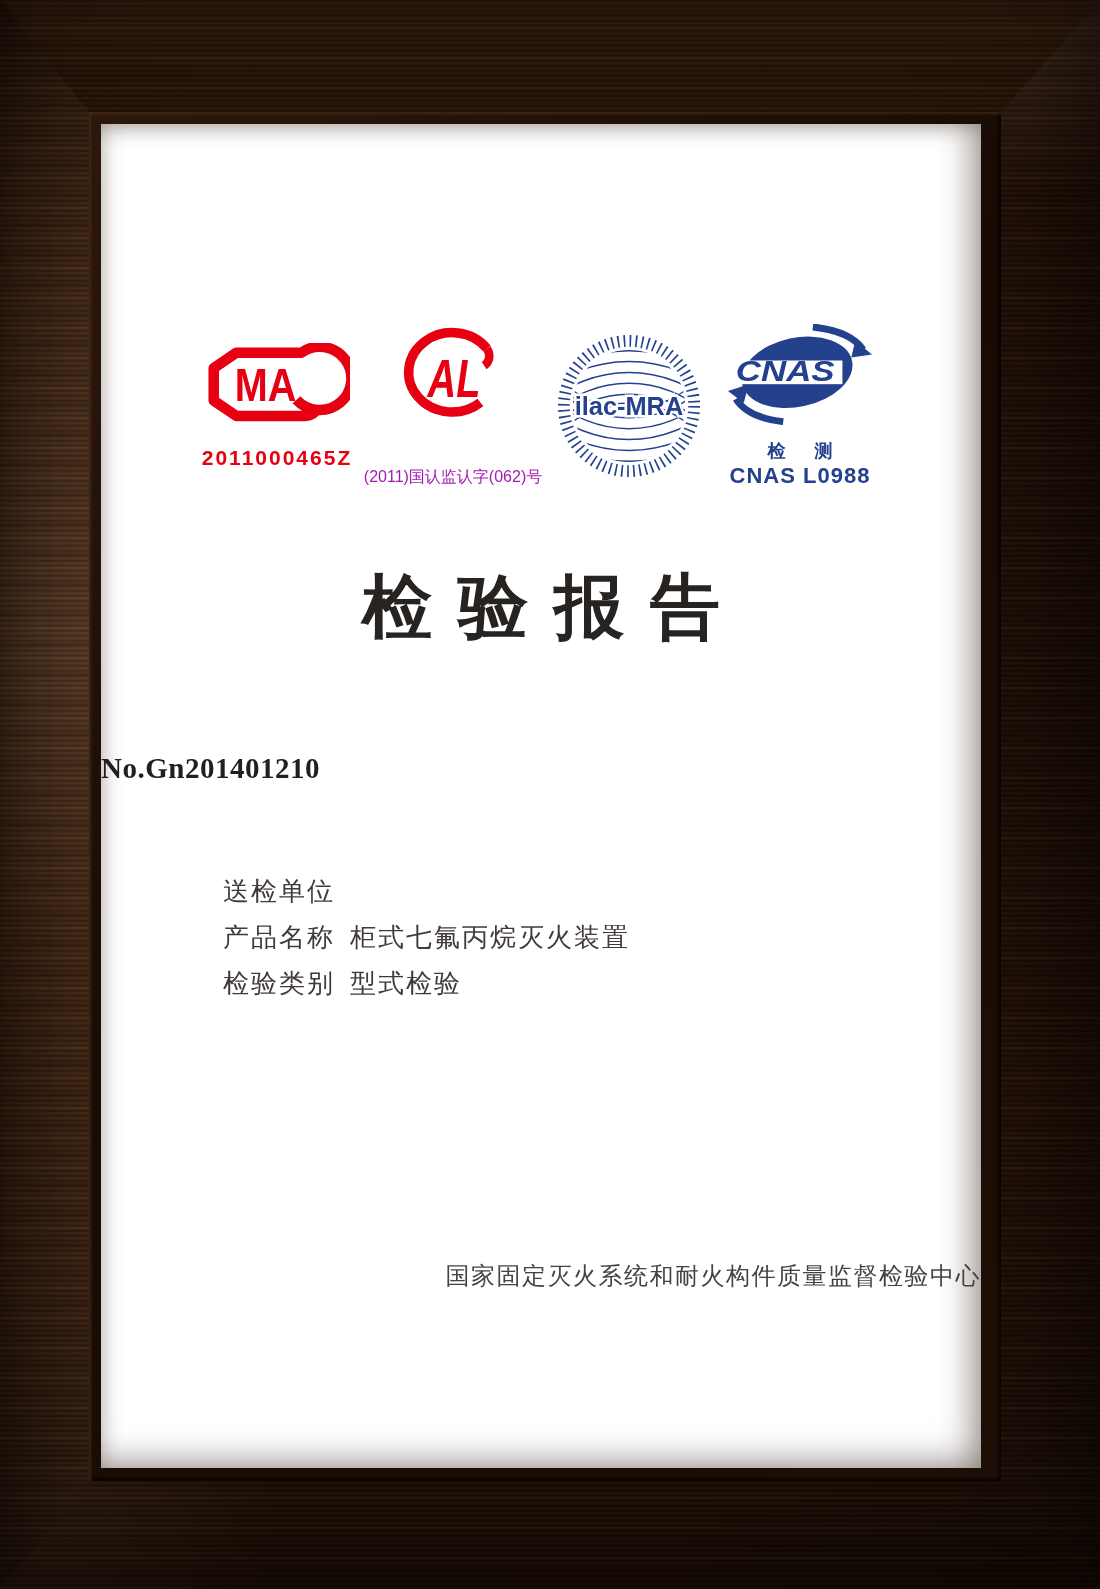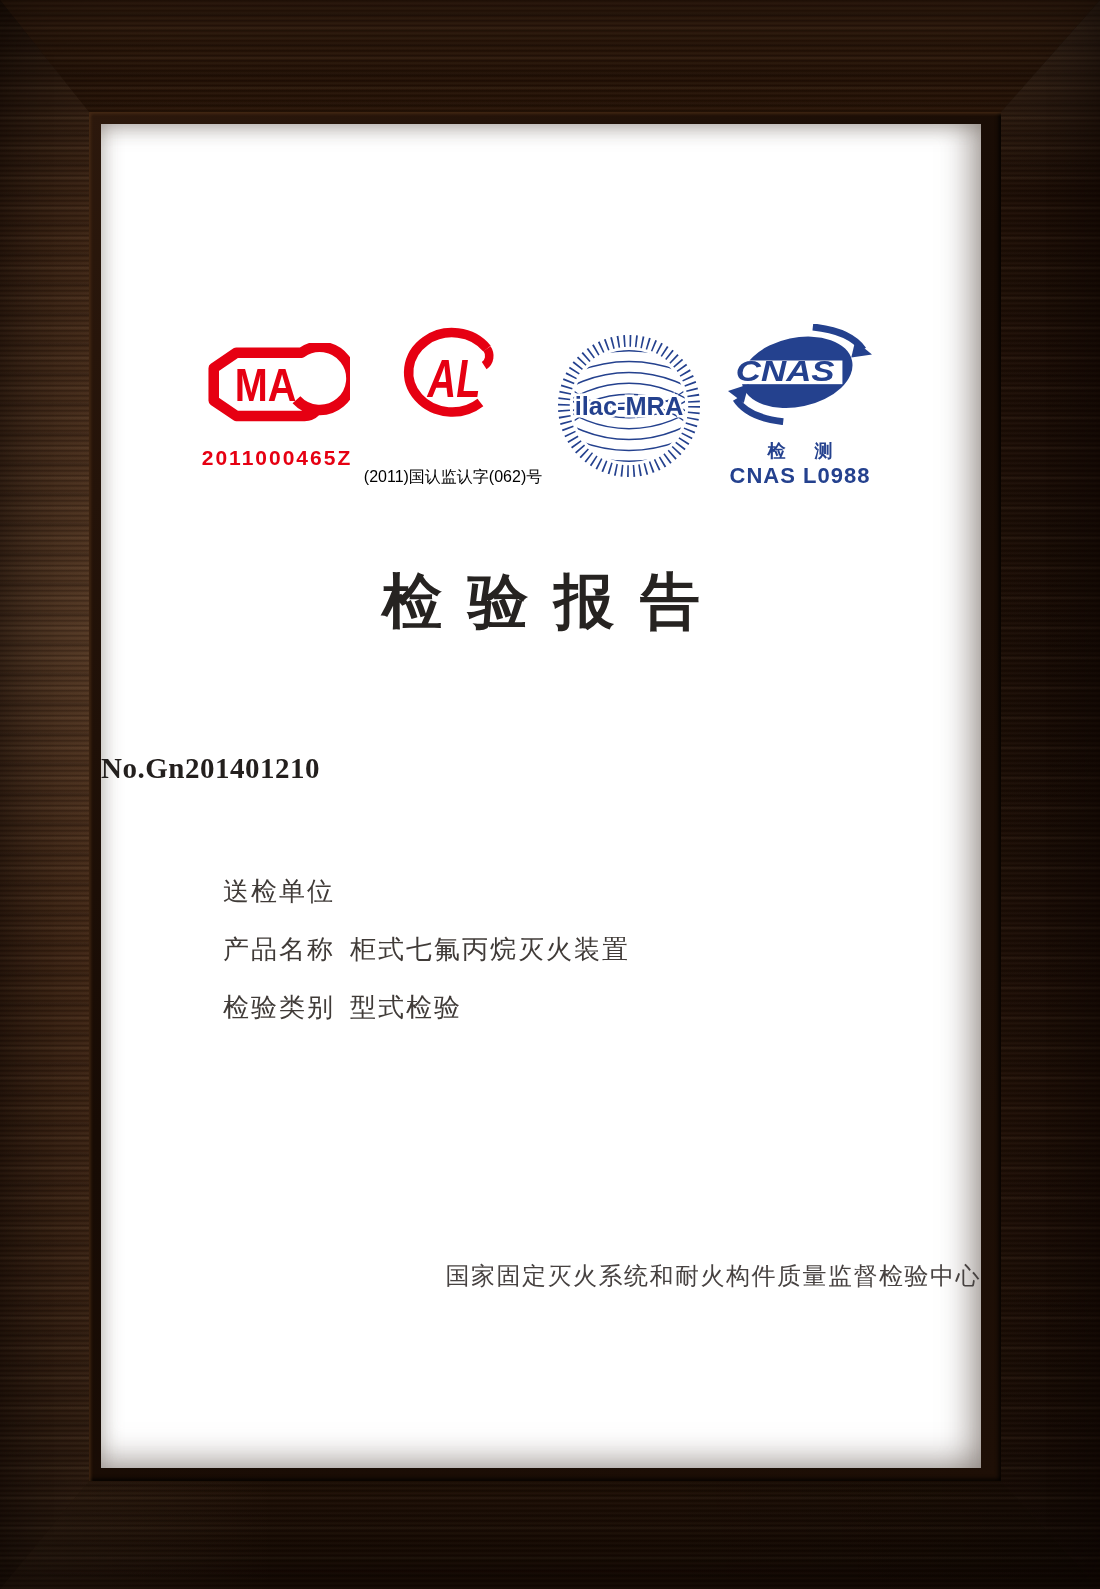--- a/index.html
+++ b/index.html
@@ -81,47 +81,47 @@
   .lb-cma  { width: 150px; }
   .lb-cal  { width: 170px; gap: 48px; }
   .lb-ilac { width: 150px; text-align: center; }
   .lb-cnas { width: 160px; }
 
   .cma-code {
     margin-top: 22px; color: #e60012; font-size: 21px; font-weight: bold;
     letter-spacing: 2px; white-space: nowrap;
   }
   .cal-caption {
-    color: #000000; font-size: 16px; white-space: nowrap;
+    color: #a21caf; font-size: 16px; white-space: nowrap;
   }
   .cnas-cn {
     margin-top: 14px; color: #24418e; font-size: 18px; font-weight: bold;
     letter-spacing: 12px; text-indent: 12px; white-space: nowrap;
   }
   .cnas-code {
     color: #24418e; font-size: 22px; font-weight: bold; letter-spacing: 1px;
     white-space: nowrap;
   }
 
   
   .title {
     position: absolute; top: 440px; left: 0; width: 100%;
     text-align: center; color: #262321;
-    font-size: 60px; font-weight: bold; line-height: 1.25;
+    font-size: 70px; font-weight: bold; line-height: 1.25;
     letter-spacing: 26px; text-indent: 26px; white-space: nowrap;
   }
   .report-no {
     position: absolute; top: 628px; left: 0; width: 100%;
     color: #231f1d;
     font-family: "Liberation Serif", "DejaVu Serif", serif;
     font-size: 29px; font-weight: bold; letter-spacing: 0.5px;
   }
   .fields {
     position: absolute; top: 752px; left: 122px;
-    display: flex; flex-direction: column; gap: 27px; text-align: right;
+    display: flex; flex-direction: column; gap: 15px; text-align: right;
   }
   .field-row {
     display: flex; gap: 15px; font-size: 26px; line-height: 1.2;
     color: #403b38; letter-spacing: 2px; white-space: nowrap;
   }
   .issuer {
     position: absolute; top: 1136px; left: 0; width: 100%;
     text-align: right; font-size: 24px; color: #474241;
     letter-spacing: 1.5px; white-space: nowrap;
   }

